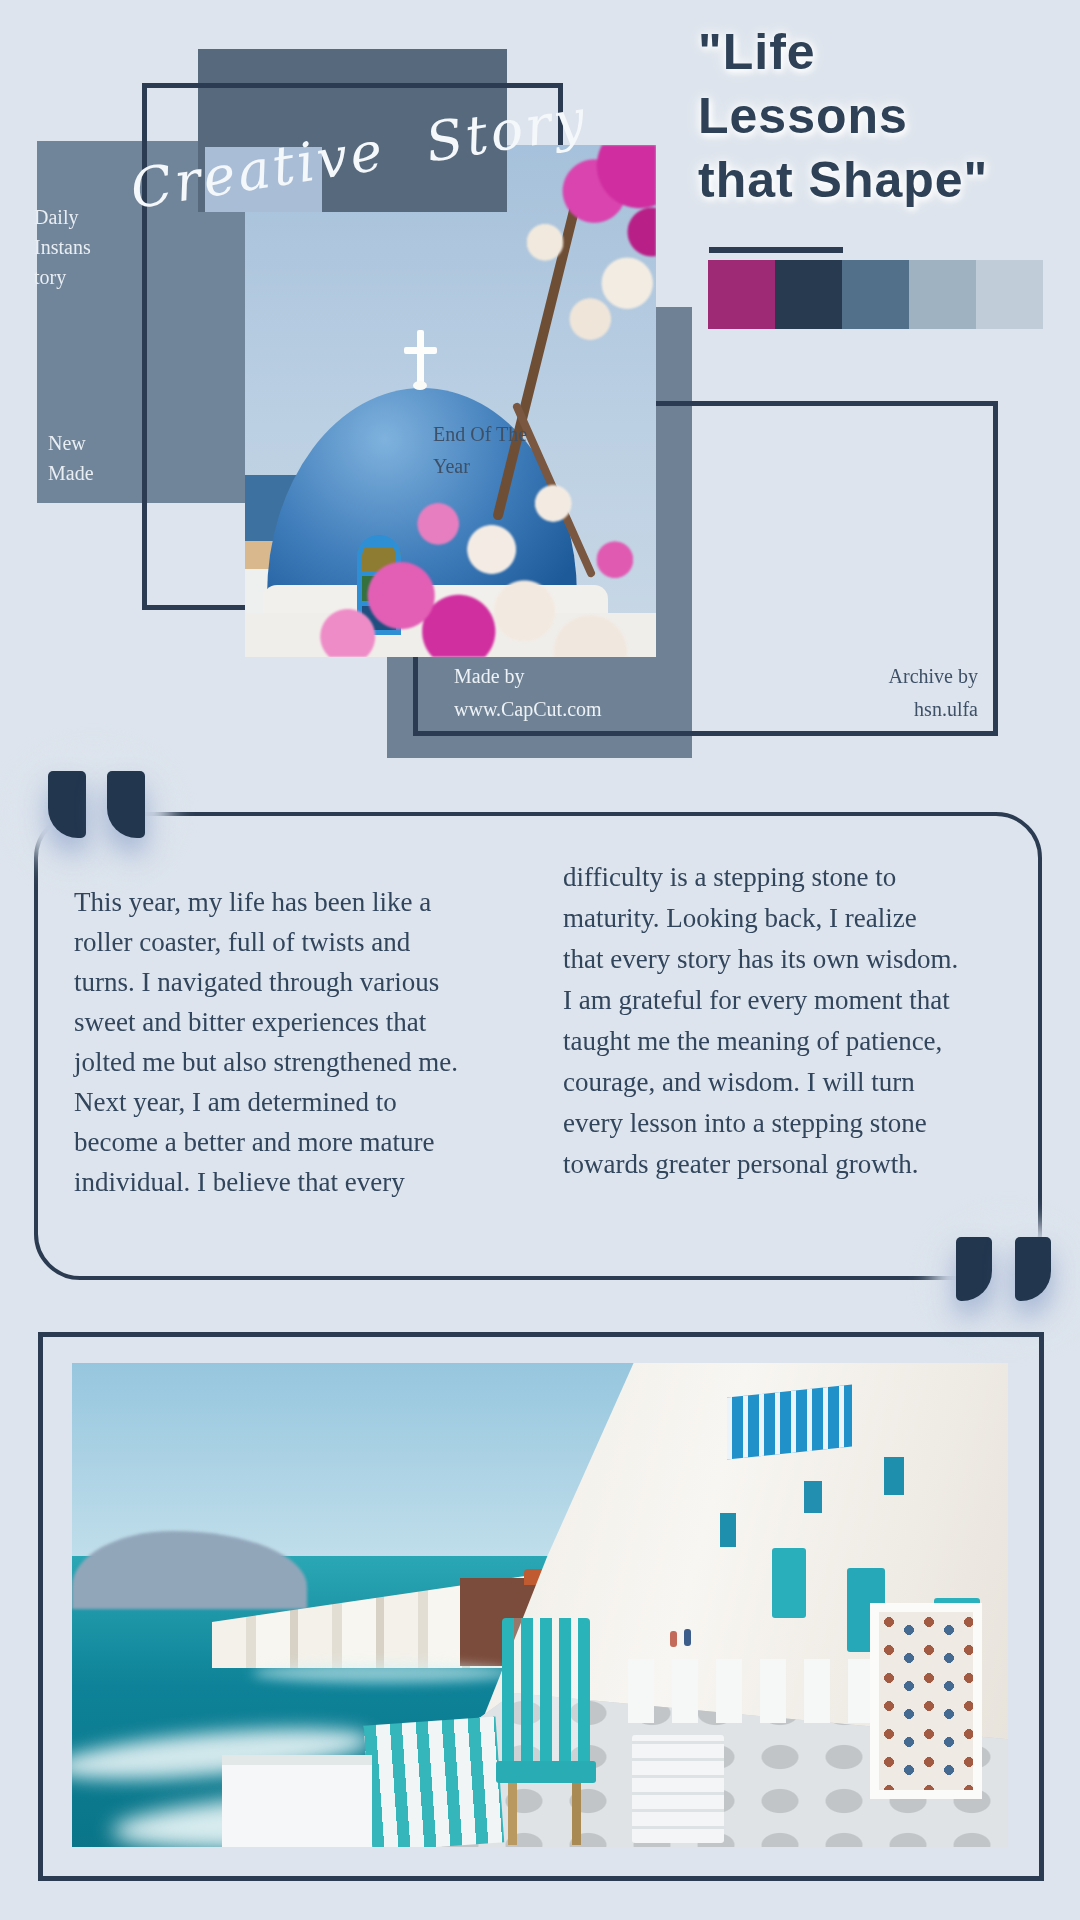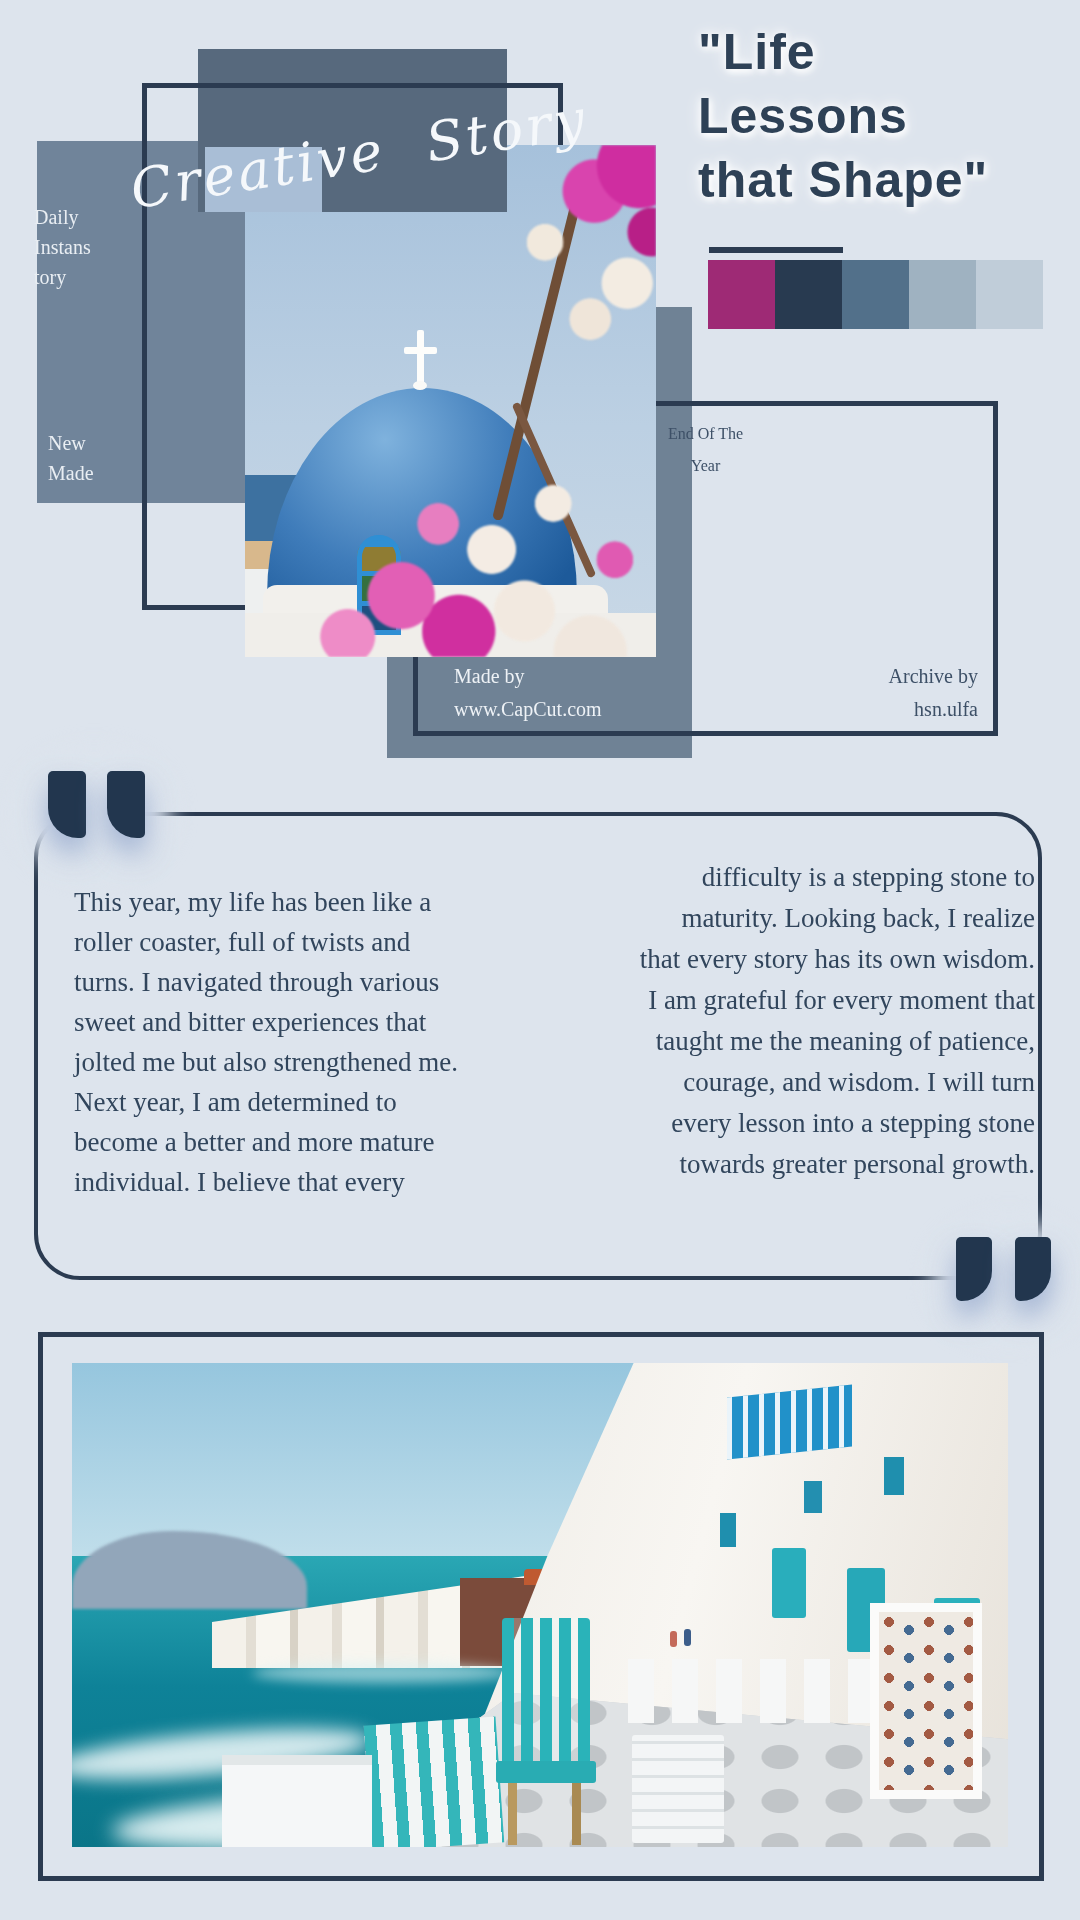--- a/index.html
+++ b/index.html
@@ -78,37 +78,37 @@
   .title{
     left:698px;top:20px;width:360px;
     font-family:"Liberation Sans", sans-serif;font-weight:700;
     font-size:50px;line-height:64px;color:#2e4156;letter-spacing:1px;
     white-space:pre-line;
     text-shadow:0 0 10px rgba(255,255,255,.95),0 0 18px rgba(255,255,255,.85),2px 3px 6px rgba(255,255,255,.9);
   }
   .title-underline{left:709px;top:247px;width:134px;height:6px;background:#2b3b51;}
   .palette{left:708px;top:260px;width:335px;height:69px;display:flex;}
   .swatch{width:67px;height:69px;}
-  .eoy-text{left:433px;top:418px;width:545px;text-align:center;color:#3d5067;font-size:16px;line-height:32px;white-space:pre-line;}
+  .eoy-text{left:433px;top:418px;width:545px;text-align:left;color:#3d5067;font-size:20px;line-height:32px;white-space:pre-line;}
   .archive-text{left:433px;top:660px;width:545px;text-align:right;color:#3d5067;font-size:20px;line-height:33px;white-space:pre-line;}
   .madeby-text{left:454px;top:660px;width:240px;color:#eef2f6;font-size:20px;line-height:33px;white-space:pre-line;}
 
   
   .rounded-box{left:34px;top:812px;width:1008px;height:468px;border:4px solid #2b3b51;border-radius:46px;box-sizing:border-box;background:transparent;}
   .halo{background:#dde4ed;border-radius:50%;filter:blur(12px);}
   .halo-open{left:18px;top:752px;width:152px;height:122px;}
   .halo-close{left:933px;top:1220px;width:152px;height:118px;}
   .qmark{background:#22364e;filter:drop-shadow(0 16px 14px rgba(148,168,205,.85));}
   .qmark.open{border-radius:5px 5px 5px 30px;width:38px;height:67px;top:771px;}
   .q-open-1{left:48px;} .q-open-2{left:107px;}
   .qmark.close{border-radius:5px 5px 30px 5px;width:36px;height:64px;top:1237px;}
   .q-close-1{left:956px;} .q-close-2{left:1015px;}
   .quote-col{color:#31455c;font-size:27px;white-space:pre-line;}
   .quote-left{left:74px;top:882px;width:440px;line-height:40px;text-align:left;}
-  .quote-right{left:563px;top:857px;width:472px;line-height:41px;text-align:right;}
+  .quote-right{left:563px;top:857px;width:472px;line-height:41px;text-align:left;}
 
   
   .frame{left:38px;top:1332px;width:1006px;height:549px;border:5px solid #2b3b51;box-sizing:border-box;}
   .photo2{left:72px;top:1363px;width:936px;height:484px;overflow:hidden;
     background:linear-gradient(180deg,#96c6de 0%,#c2dfeb 42%);}
   .p2-sea{left:0;top:193px;width:760px;height:291px;
     background:linear-gradient(180deg,#2aa7b4 0%,#0e8298 45%,#0a7588 100%);}
   .p2-foam1{left:-20px;top:370px;width:320px;height:42px;background:#f4fbfc;opacity:.85;filter:blur(9px);transform:rotate(-5deg);border-radius:50%;}
   .p2-foam2{left:40px;top:430px;width:420px;height:55px;background:#eef9fa;opacity:.9;filter:blur(10px);transform:rotate(-3deg);border-radius:50%;}
   .p2-foam3{left:180px;top:300px;width:260px;height:20px;background:#d9f2f4;opacity:.6;filter:blur(6px);border-radius:50%;}

